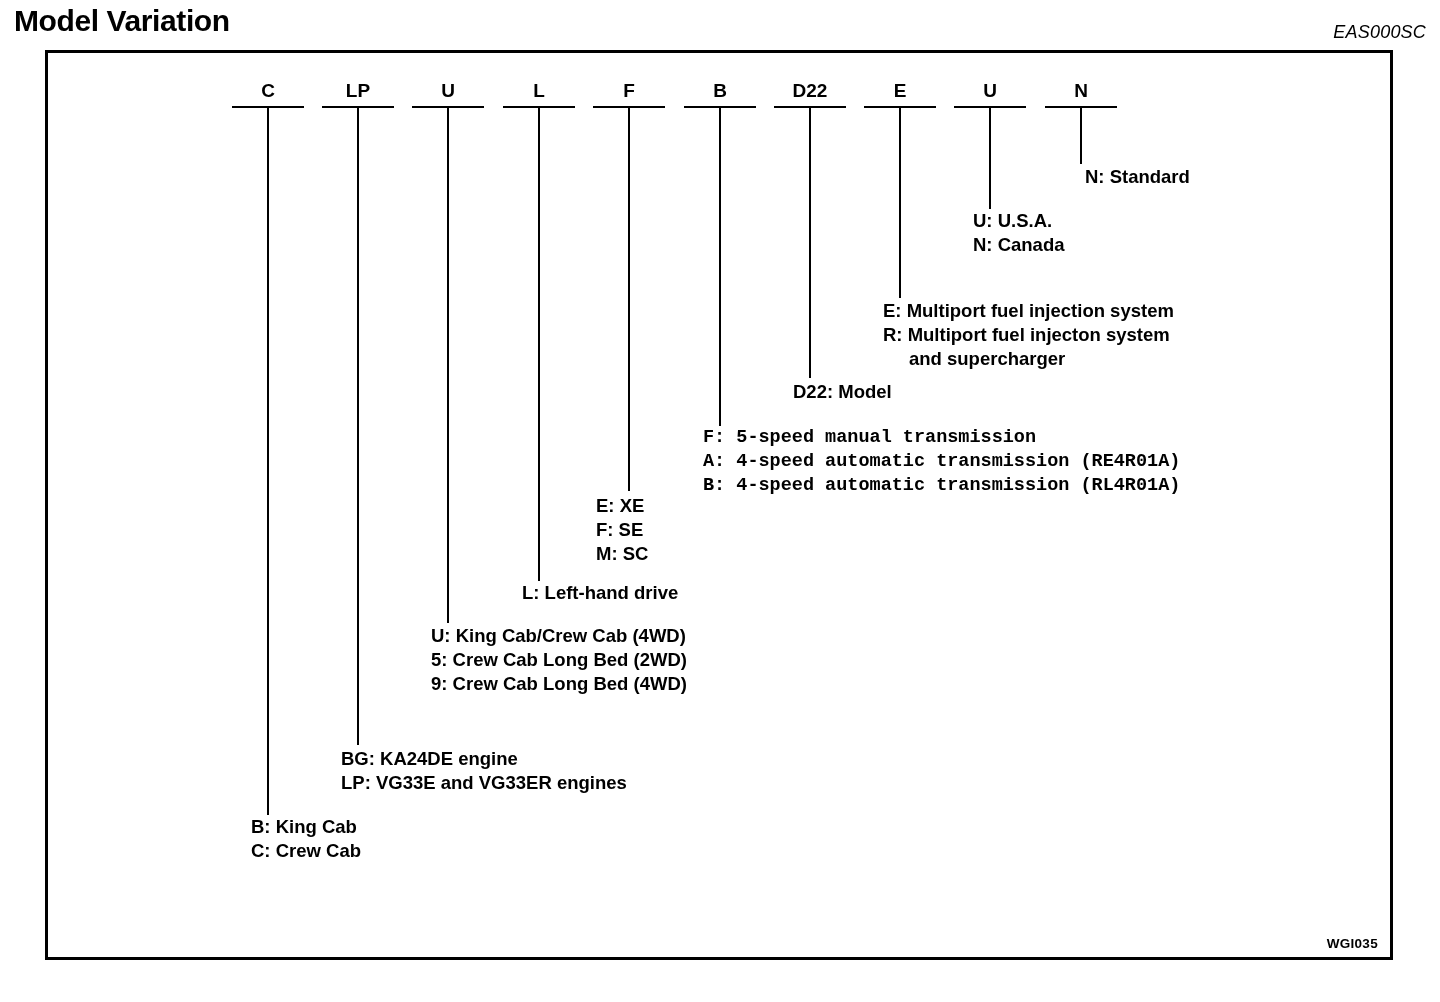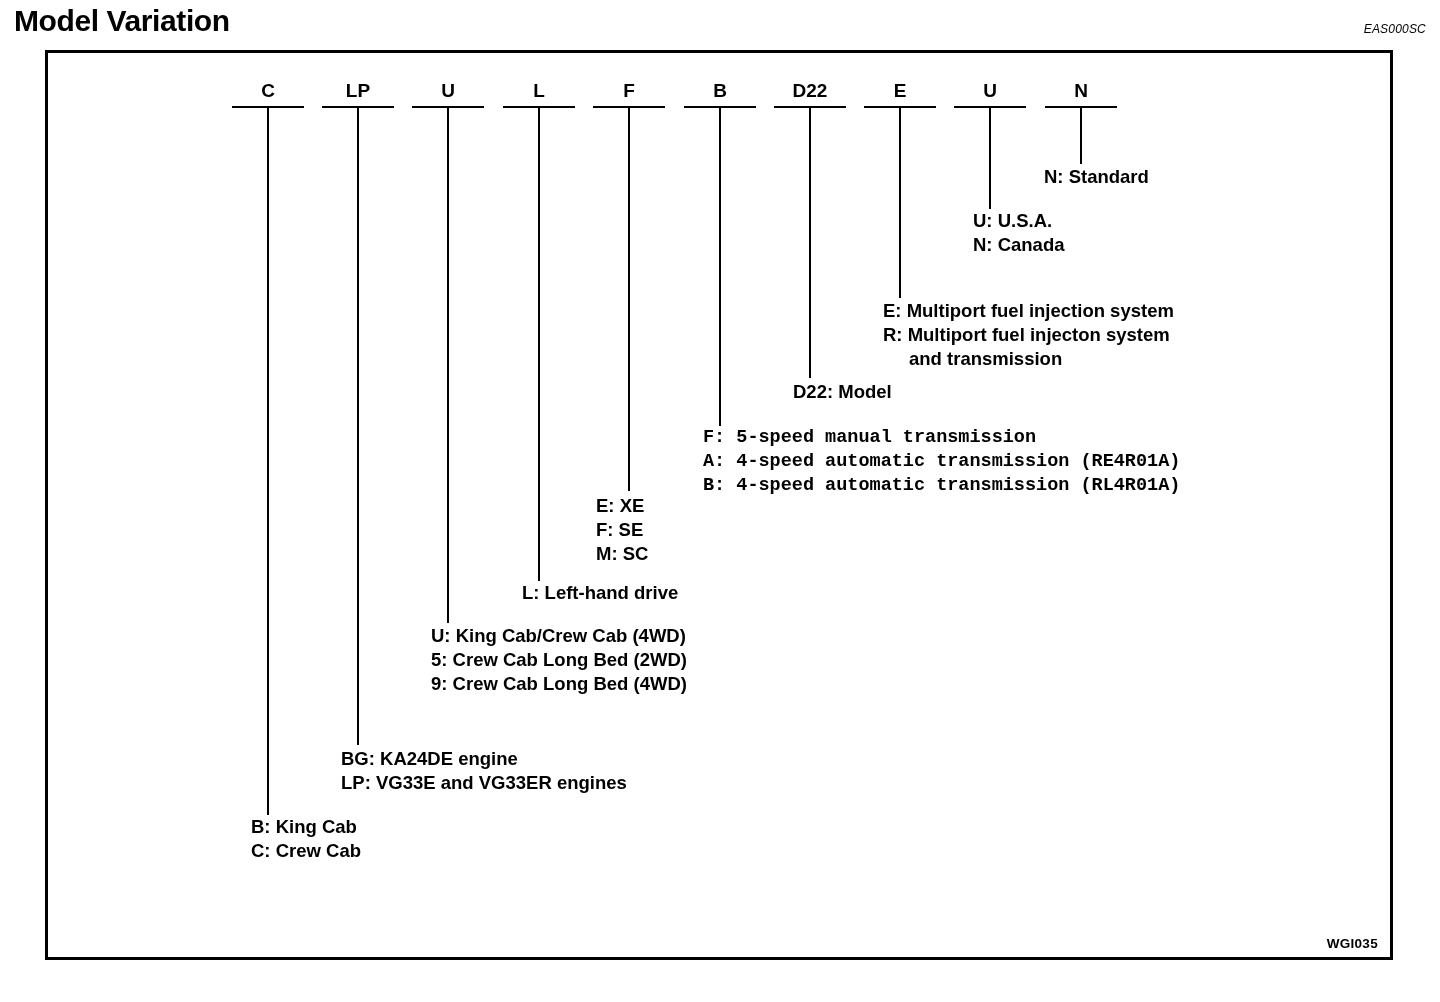--- a/index.html
+++ b/index.html
@@ -29,21 +29,21 @@
     font-size: 30px;
     font-weight: bold;
     letter-spacing: -0.4px;
     line-height: 36px;
     white-space: nowrap;
   }
   #doc-id {
     position: absolute;
     right: 14px;
     top: 22px;
-    font-size: 12px;
+    font-size: 18px;
     font-style: italic;
     font-weight: normal;
     letter-spacing: 0.2px;
     white-space: nowrap;
   }
 
   
   #frame {
     position: absolute;
     left: 45px;
@@ -189,36 +189,36 @@
           <span class="line">D22: Model</span>
         </div>
         <div class="code-col" style="left: 816px; top: 26px;">
           <div class="code-label">E</div>
           <div class="code-bar"></div>
         </div>
         <div class="leader" style="left: 851px; top: 53px; height: 192px;"></div>
         <div class="desc" style="left: 835px; top: 246px;">
           <span class="line">E: Multiport fuel injection system</span>
           <span class="line">R: Multiport fuel injecton system</span>
-          <span class="line indent">and transmission</span>
+          <span class="line indent">and supercharger</span>
         </div>
         <div class="code-col" style="left: 906px; top: 26px;">
           <div class="code-label">U</div>
           <div class="code-bar"></div>
         </div>
         <div class="leader" style="left: 941px; top: 53px; height: 103px;"></div>
         <div class="desc" style="left: 925px; top: 156px;">
           <span class="line">U: U.S.A.</span>
           <span class="line">N: Canada</span>
         </div>
         <div class="code-col" style="left: 997px; top: 26px;">
           <div class="code-label">N</div>
           <div class="code-bar"></div>
         </div>
         <div class="leader" style="left: 1032px; top: 53px; height: 58px;"></div>
-        <div class="desc" style="left: 996px; top: 112px;">
+        <div class="desc" style="left: 1037px; top: 112px;">
           <span class="line">N: Standard</span>
         </div>
       </div>
     <div id="frame-code">WGI035</div>
   </div>
 
 </div>
 
 </body></html>

